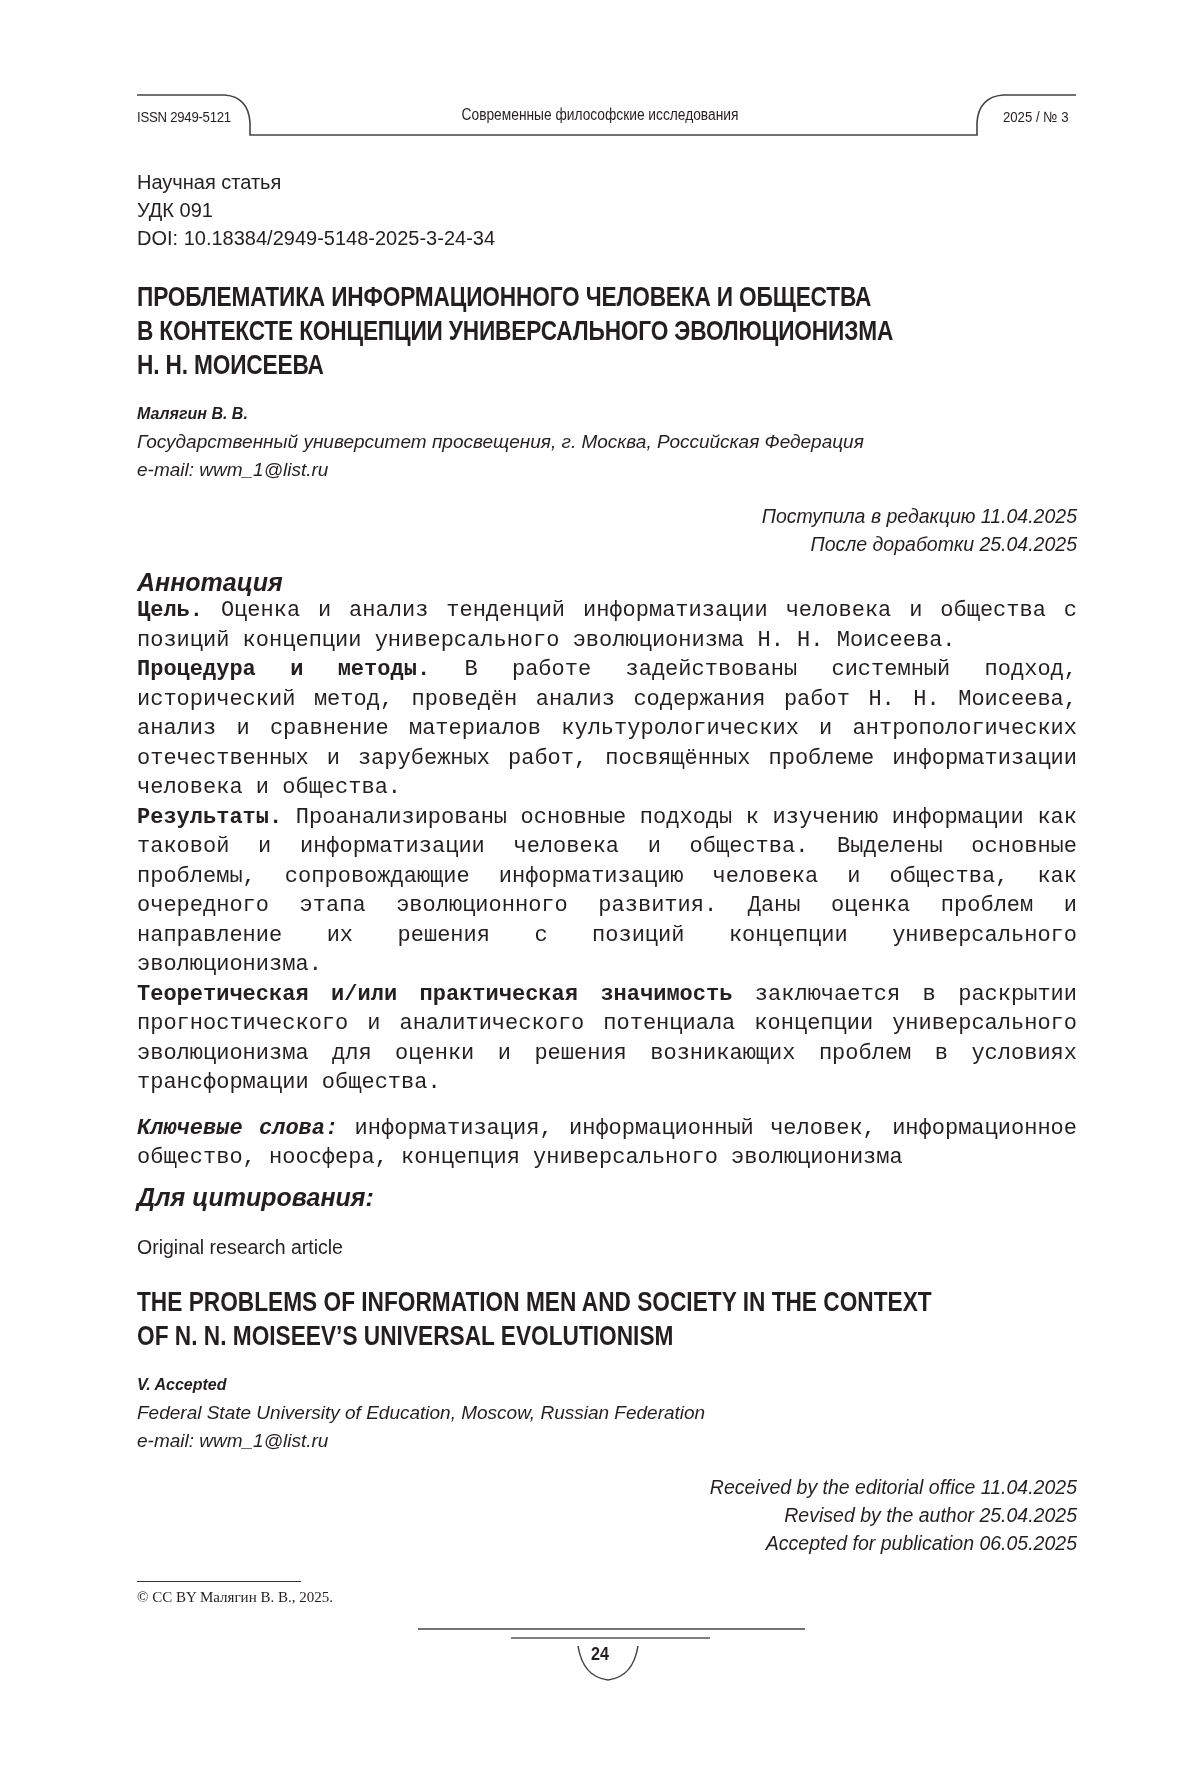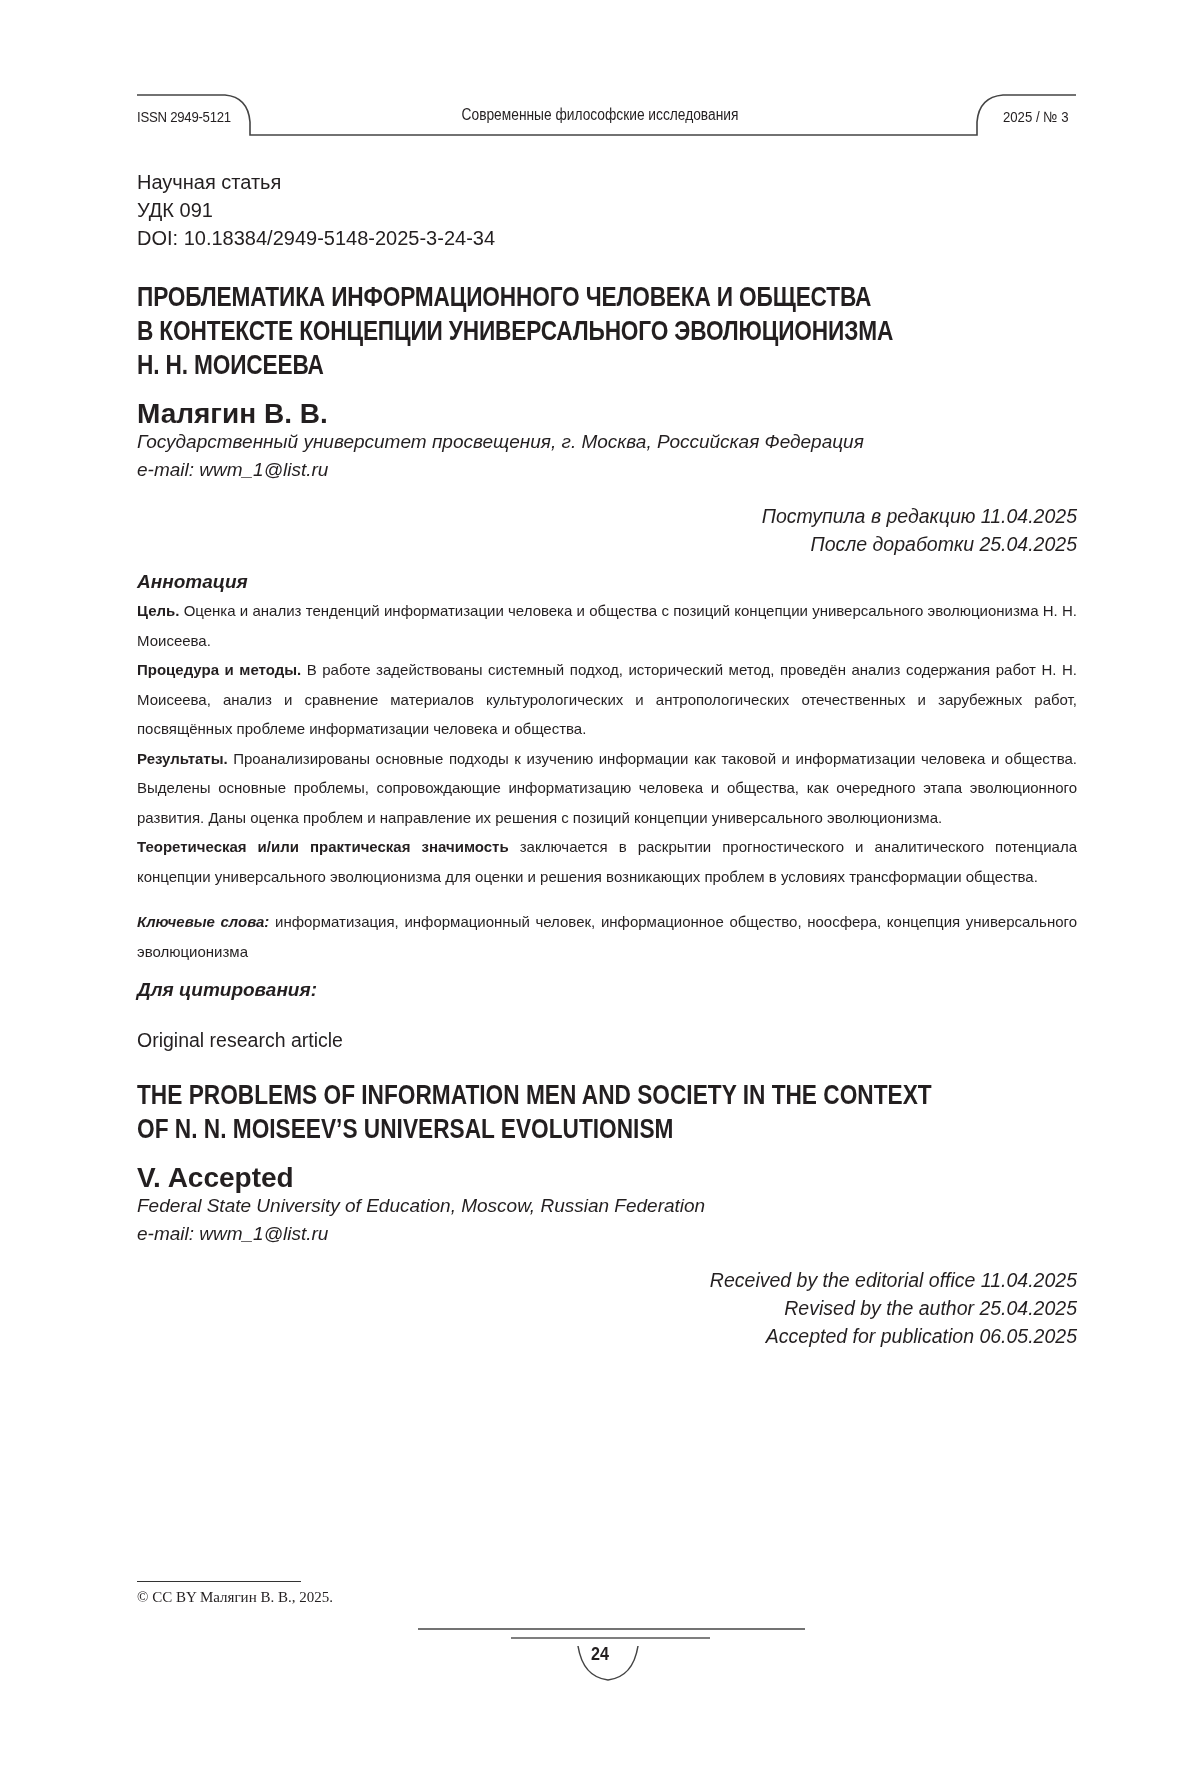--- a/index.html
+++ b/index.html
@@ -12,28 +12,28 @@
   .run-header svg { position: absolute; left: 0; top: 0; }
   .rh-issn { position: absolute; left: 137px; top: 108px; font-size: 15px; letter-spacing: -0.3px; transform: scaleX(0.88); transform-origin: left; }
   .rh-journal { position: absolute; left: 0; width: 1200px; top: 106px; text-align: center; font-size: 16px; transform: scaleX(0.86); }
   .rh-issue { position: absolute; right: 132px; top: 108px; font-size: 15px; transform: scaleX(0.88); transform-origin: right; }
 
   .content { position: absolute; left: 137px; top: 168px; width: 940px; }
   .meta-line { font-size: 20px; line-height: 28px; }
 
   .title { margin-top: 28px; font-size: 27px; font-weight: bold; line-height: 34px; letter-spacing: -0.2px;
            transform: scaleX(0.84); transform-origin: left; width: 1080px; }
-  .author { margin-top: 18px; font-size: 28px; font-weight: bold; line-height: 28px; }
+  .author { margin-top: 18px; font-size: 16px; font-weight: bold; font-style: italic; line-height: 28px; }
   .aff, .email { font-size: 19px; font-style: italic; line-height: 28px; }
 
   .dates { margin-top: 18px; text-align: right; font-size: 19.5px; font-style: italic; line-height: 28px; }
 
   .abstract { margin-top: 10px; }
-  .abs-heading { font-size: 19px; font-weight: bold; font-style: italic; line-height: 28px; }
-  .para { font-size: 15px; line-height: 29.5px; text-align: justify; }
+  .abs-heading { font-size: 25px; font-weight: bold; font-style: italic; line-height: 28px; }
+  .para { font-size: 22px; line-height: 29.5px; text-align: justify; font-family: Liberation Mono, monospace; }
   .para b { font-weight: bold; }
   .keywords { margin-top: 16px; }
   .kw-label { font-weight: bold; font-style: italic; }
   .cite { margin-top: 10px; }
 
   .orig { margin-top: 22px; font-size: 19.5px; line-height: 28px; }
   .en-title { margin-top: 24px; font-size: 27px; font-weight: bold; line-height: 34px;
               transform: scaleX(0.84); transform-origin: left; width: 1100px; }
 
   .footnote-rule { position: absolute; left: 137px; top: 1581px; width: 164px; height: 0; border-top: 1.5px solid #333; }

